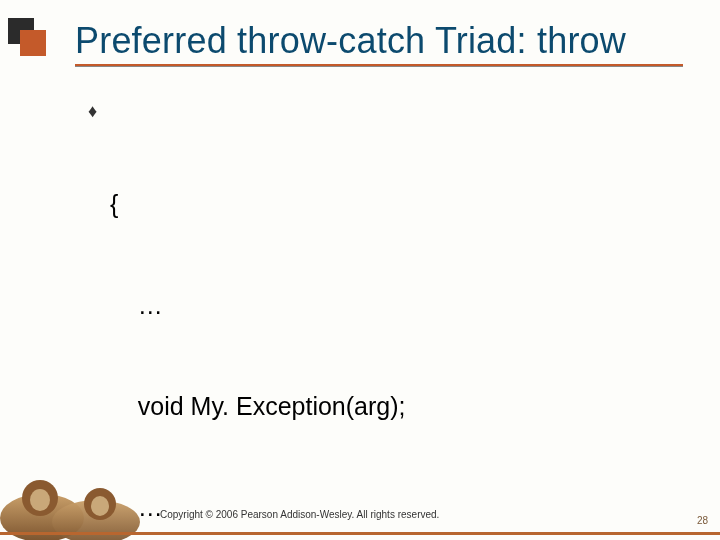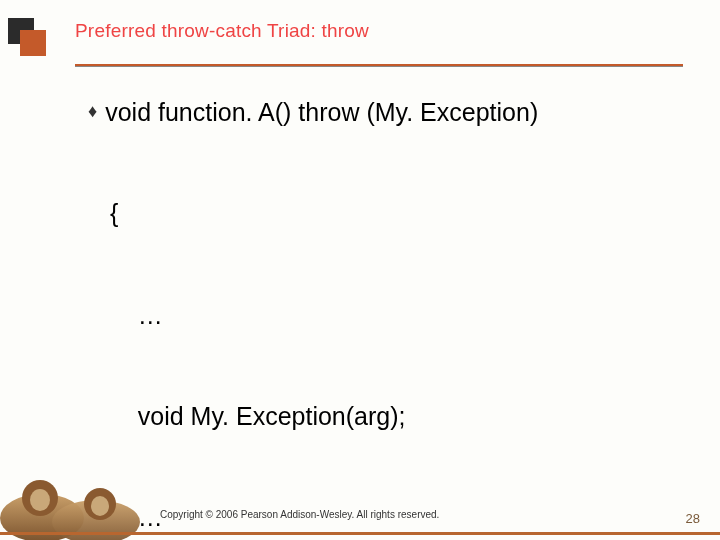--- a/index.html
+++ b/index.html
@@ -33,22 +33,22 @@
     left: 12px;
     width: 26px;
     height: 26px;
     background: #c45a2a;
   }
   .title {
     position: absolute;
     top: 20px;
     left: 75px;
     right: 21px;
-    font-size: 19px;
-    color: #ef4444;
+    font-size: 36px;
+    color: #0c4a6e;
     letter-spacing: 0.2px;
   }
   .title-rule {
     position: absolute;
     top: 64px;
     left: 75px;
     width: 608px;
     height: 2px;
     background: #c45a2a;
     box-shadow: 0 1px 0 #888;
@@ -89,22 +89,22 @@
   .footer-copy {
     position: absolute;
     bottom: 20px;
     left: 160px;
     font-size: 10px;
     color: #333;
   }
   .page-num {
     position: absolute;
     bottom: 14px;
-    right: 20px;
-    font-size: 13px;
+    right: 12px;
+    font-size: 10px;
     color: #7a5a3a;
   }
   .bottom-rule {
     position: absolute;
     bottom: 5px;
     left: 0;
     width: 720px;
     height: 3px;
     background: #b8662f;
   }
@@ -117,21 +117,20 @@
   <div class="sq-front"></div>
 </div>
 
 <div class="title">Preferred throw-catch Triad: throw</div>
 <div class="title-rule"></div>
 
 <div class="content">
 
   <div class="bullet-row">
     <span class="bmark">♦</span>
-    <span>void function. A() throw (My. Exception)</span>
   </div>
 
   <div class="codeblock">
     <div>{</div>
     <div>    …</div>
     <div>    void My. Exception(arg);</div>
     <div>    …</div>
     
   </div>
 

